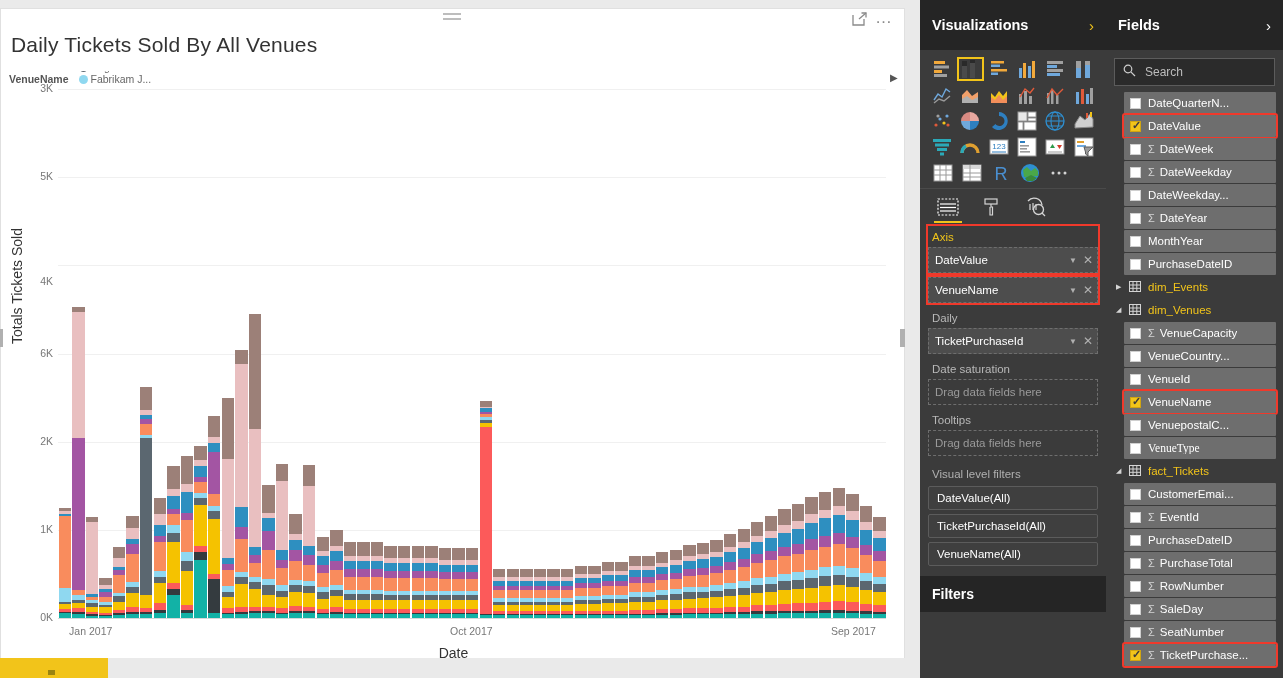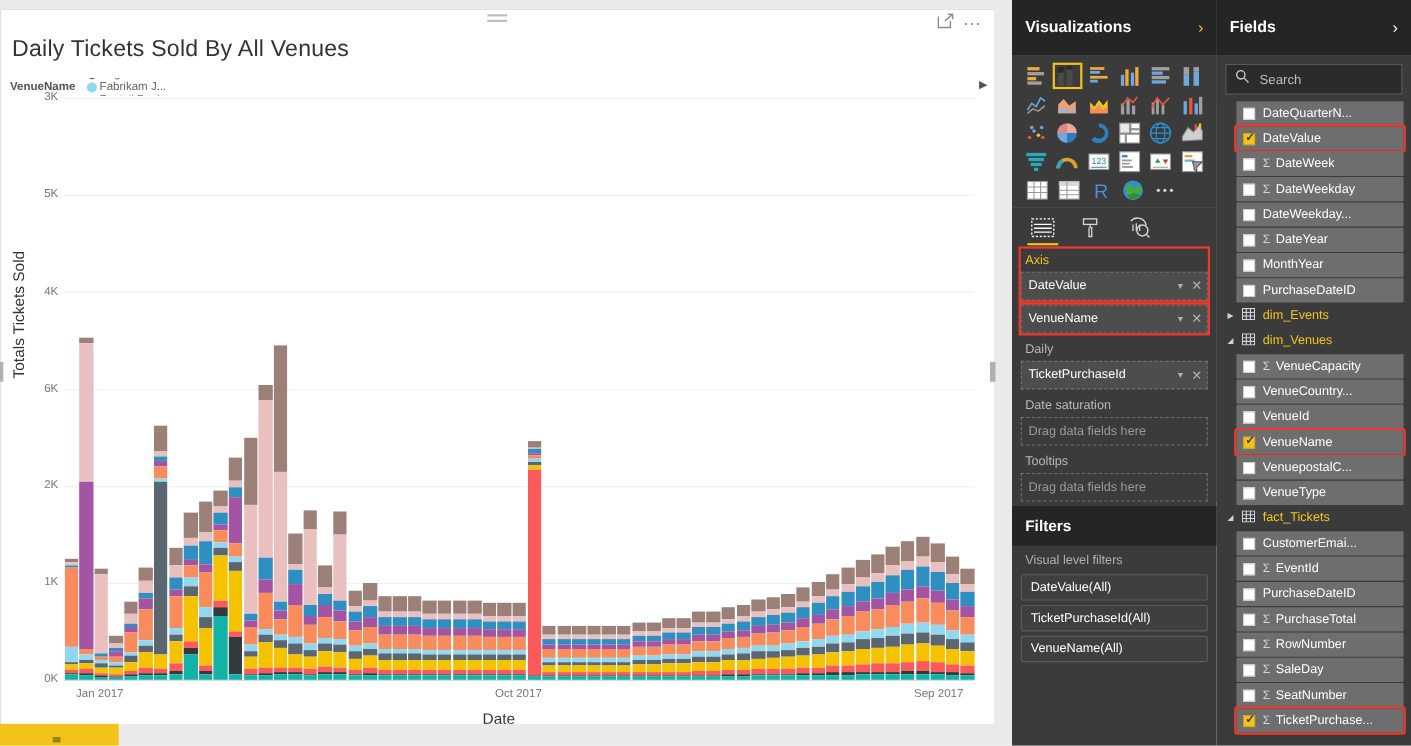--- a/index.html
+++ b/index.html
@@ -295,21 +295,21 @@
     </div>
     <div id="legend-next" style="top:64px;">▶</div>
 
     <div id="plot-wrap">
       <div id="ylabel">Totals Tickets Sold</div>
       <div id="yticks">
           <div class="ytick" style="top: 522px;">0K</div>
           <div class="ytick" style="top: 433.833px;">1K</div>
           <div class="ytick" style="top: 345.667px;">2K</div>
           <div class="ytick" style="top: 257.5px;">6K</div>
-          <div class="ytick" style="top: 170px;">4K</div>
+          <div class="ytick" style="top: 186px;">4K</div>
           <div class="ytick" style="top: 81.1667px;">5K</div>
           <div class="ytick" style="top: -7px;">3K</div>
         </div>
 
       <div id="gridarea">
         <div id="gridlines">
             <div class="gridline" style="top: 440.833px;"></div>
             <div class="gridline" style="top: 352.667px;"></div>
             <div class="gridline" style="top: 264.5px;"></div>
             <div class="gridline" style="top: 176.333px;"></div>
@@ -1430,30 +1430,30 @@
         </div>
       </div>
       <div class="well-group">
         <div class="well-label">Tooltips</div>
         <div class="well-box empty">
           <span class="fname">Drag data fields here</span>
         </div>
       </div>
     </div>
 
-  <div id="filters-head">
-    <h3>Filters</h3>
-  </div>
   <div id="filters-body">
     <div class="filter-sub">Visual level filters</div>
     <div id="filter-cards">
         <div class="filter-card">DateValue(All)</div>
         <div class="filter-card">TicketPurchaseId(All)</div>
         <div class="filter-card">VenueName(All)</div>
       </div>
+  </div>
+  <div id="filters-head">
+    <h3>Filters</h3>
   </div>
 </div>
 
 <div id="fields-panel">
   <div class="panel-head">
     <h2>Fields</h2>
     <span class="chev white">›</span>
   </div>
 
   <div id="search-wrap">
@@ -1540,21 +1540,21 @@
         <span class="fname2">VenueId</span>
       </div>
       <div class="f-row item hl" style="margin-left: 14px; width: 152px;">
         <span class="chk on"></span>
         <span class="fname2">VenueName</span>
       </div>
       <div class="f-row item" style="margin-left: 14px; width: 152px;">
         <span class="chk"></span>
         <span class="fname2">VenuepostalC...</span>
       </div>
-      <div class="f-row item" style="margin-left: 14px; width: 152px;">
+      <div class="f-row item" style="margin-left: 14px; width: 152px; font-family: Liberation Serif, serif;">
         <span class="chk"></span>
         <span class="fname2">VenueType</span>
       </div>
       <div class="f-row table">
         <span class="tri">◢</span>
         <span class="tbl-ico"><svg width="12" height="11" viewBox="0 0 12 11">
             <rect x="0.5" y="0.5" width="11" height="10" fill="none" stroke="#d5d5d5"></rect>
             <line x1="0.5" y1="4" x2="11.5" y2="4" stroke="#d5d5d5"></line>
             <line x1="0.5" y1="7.3" x2="11.5" y2="7.3" stroke="#d5d5d5"></line>
             <line x1="4" y1="0.5" x2="4" y2="10.5" stroke="#d5d5d5"></line>

